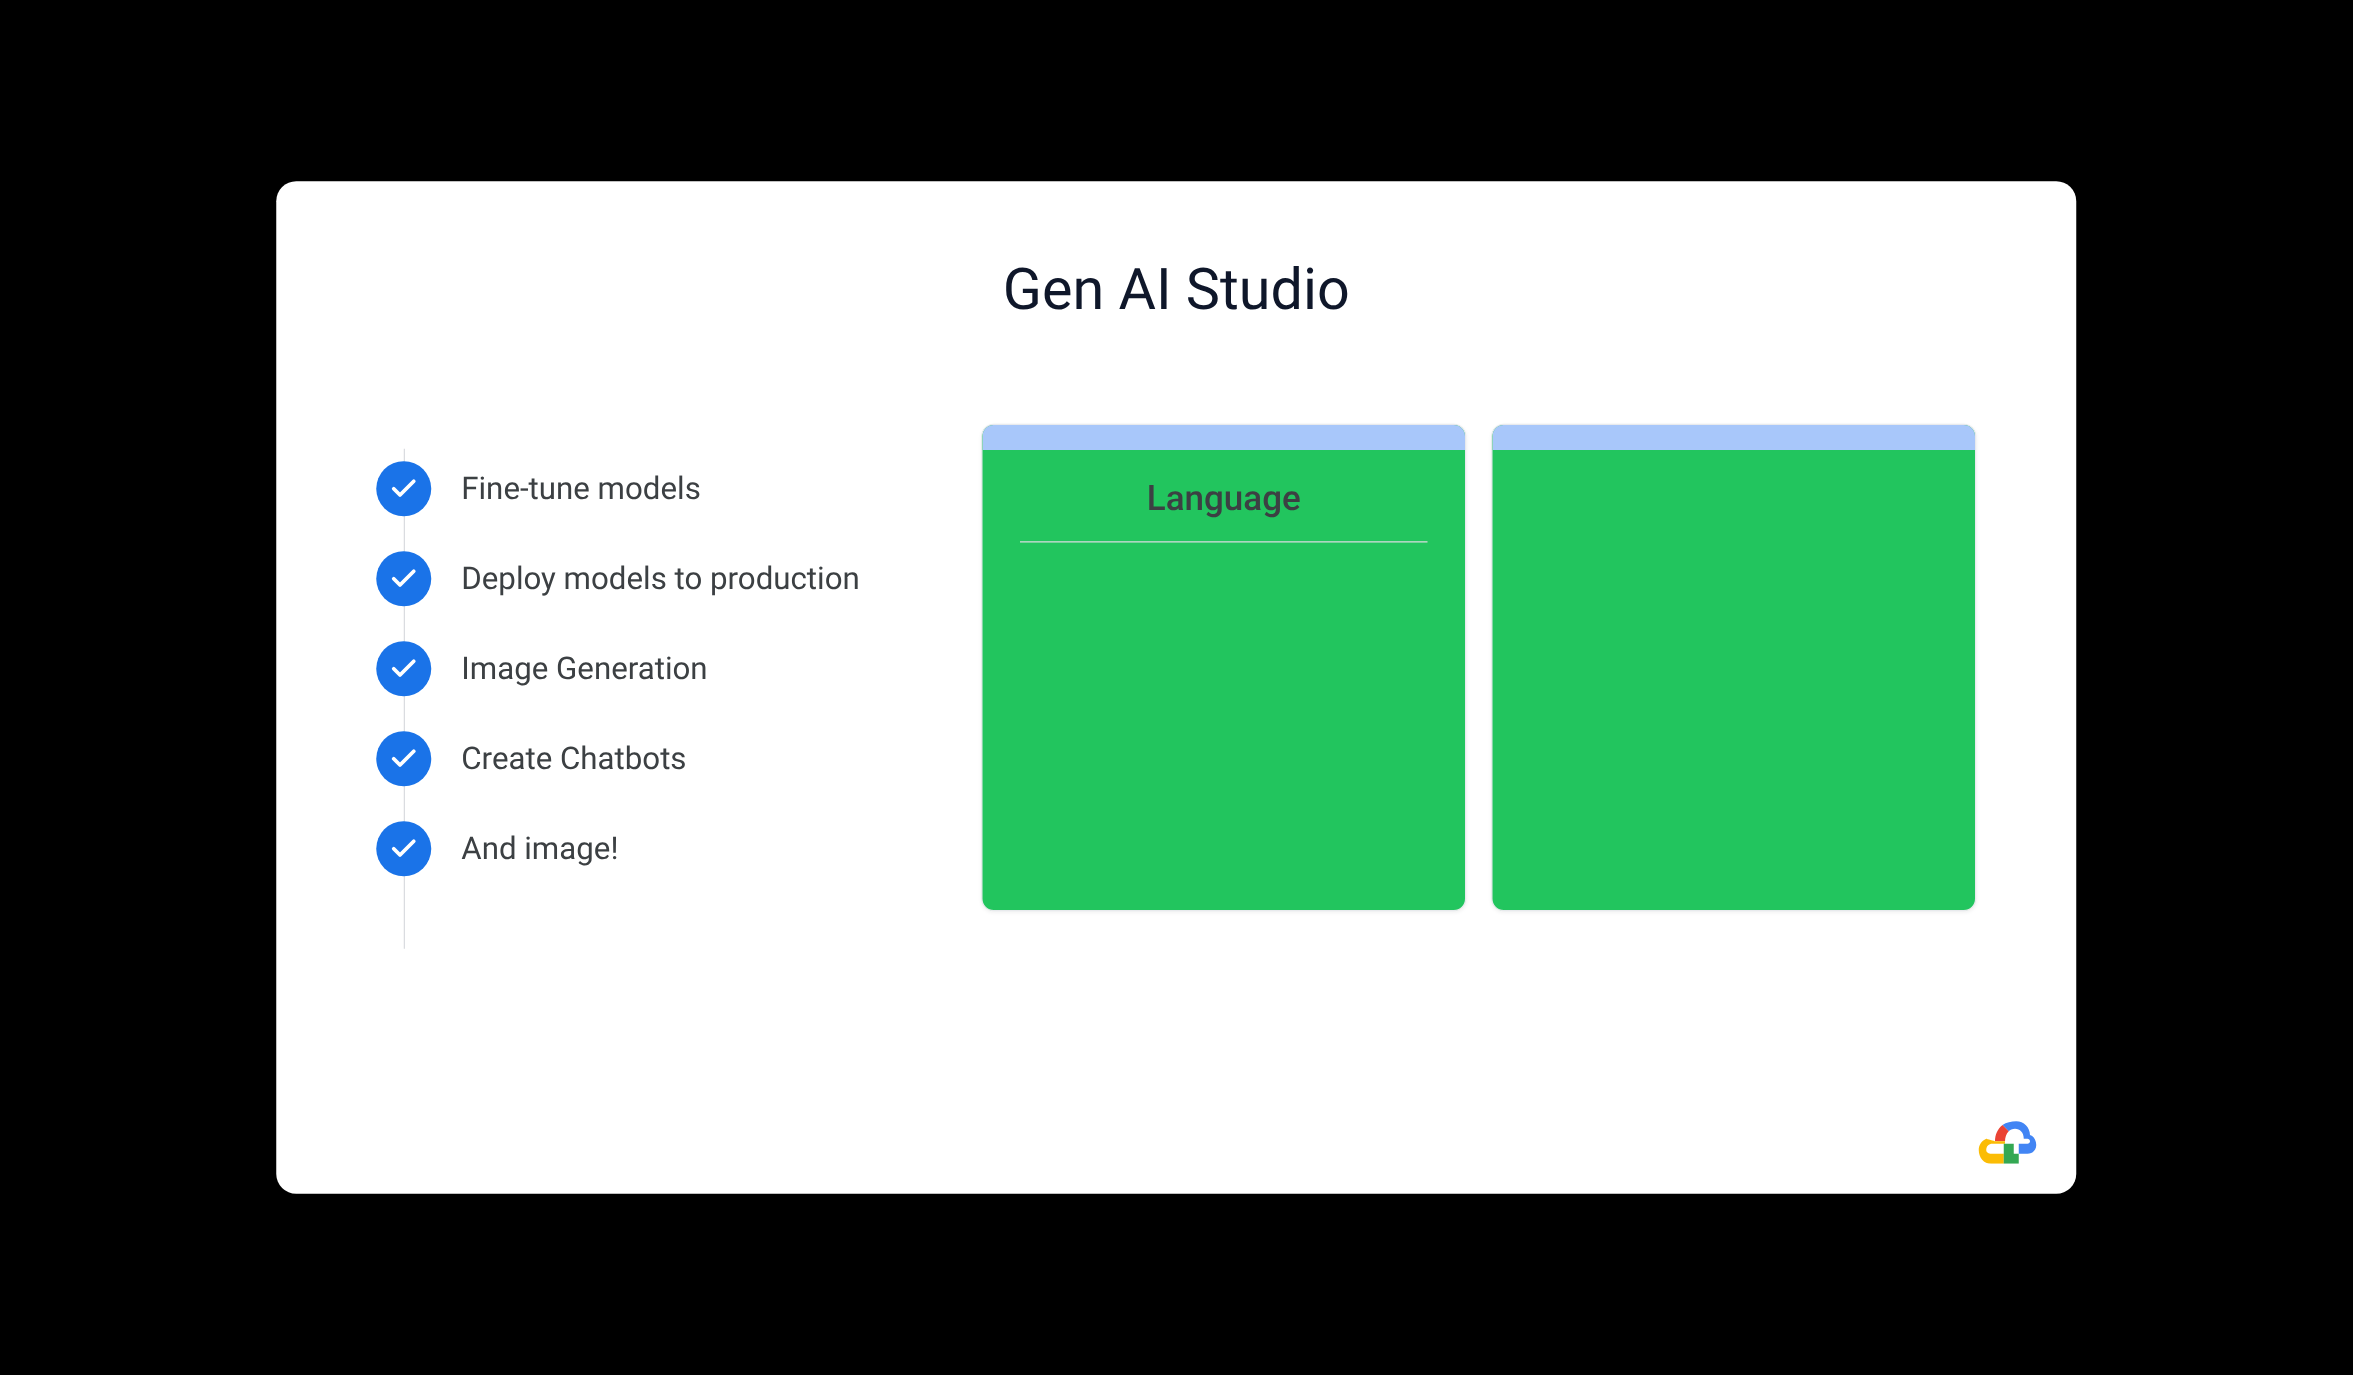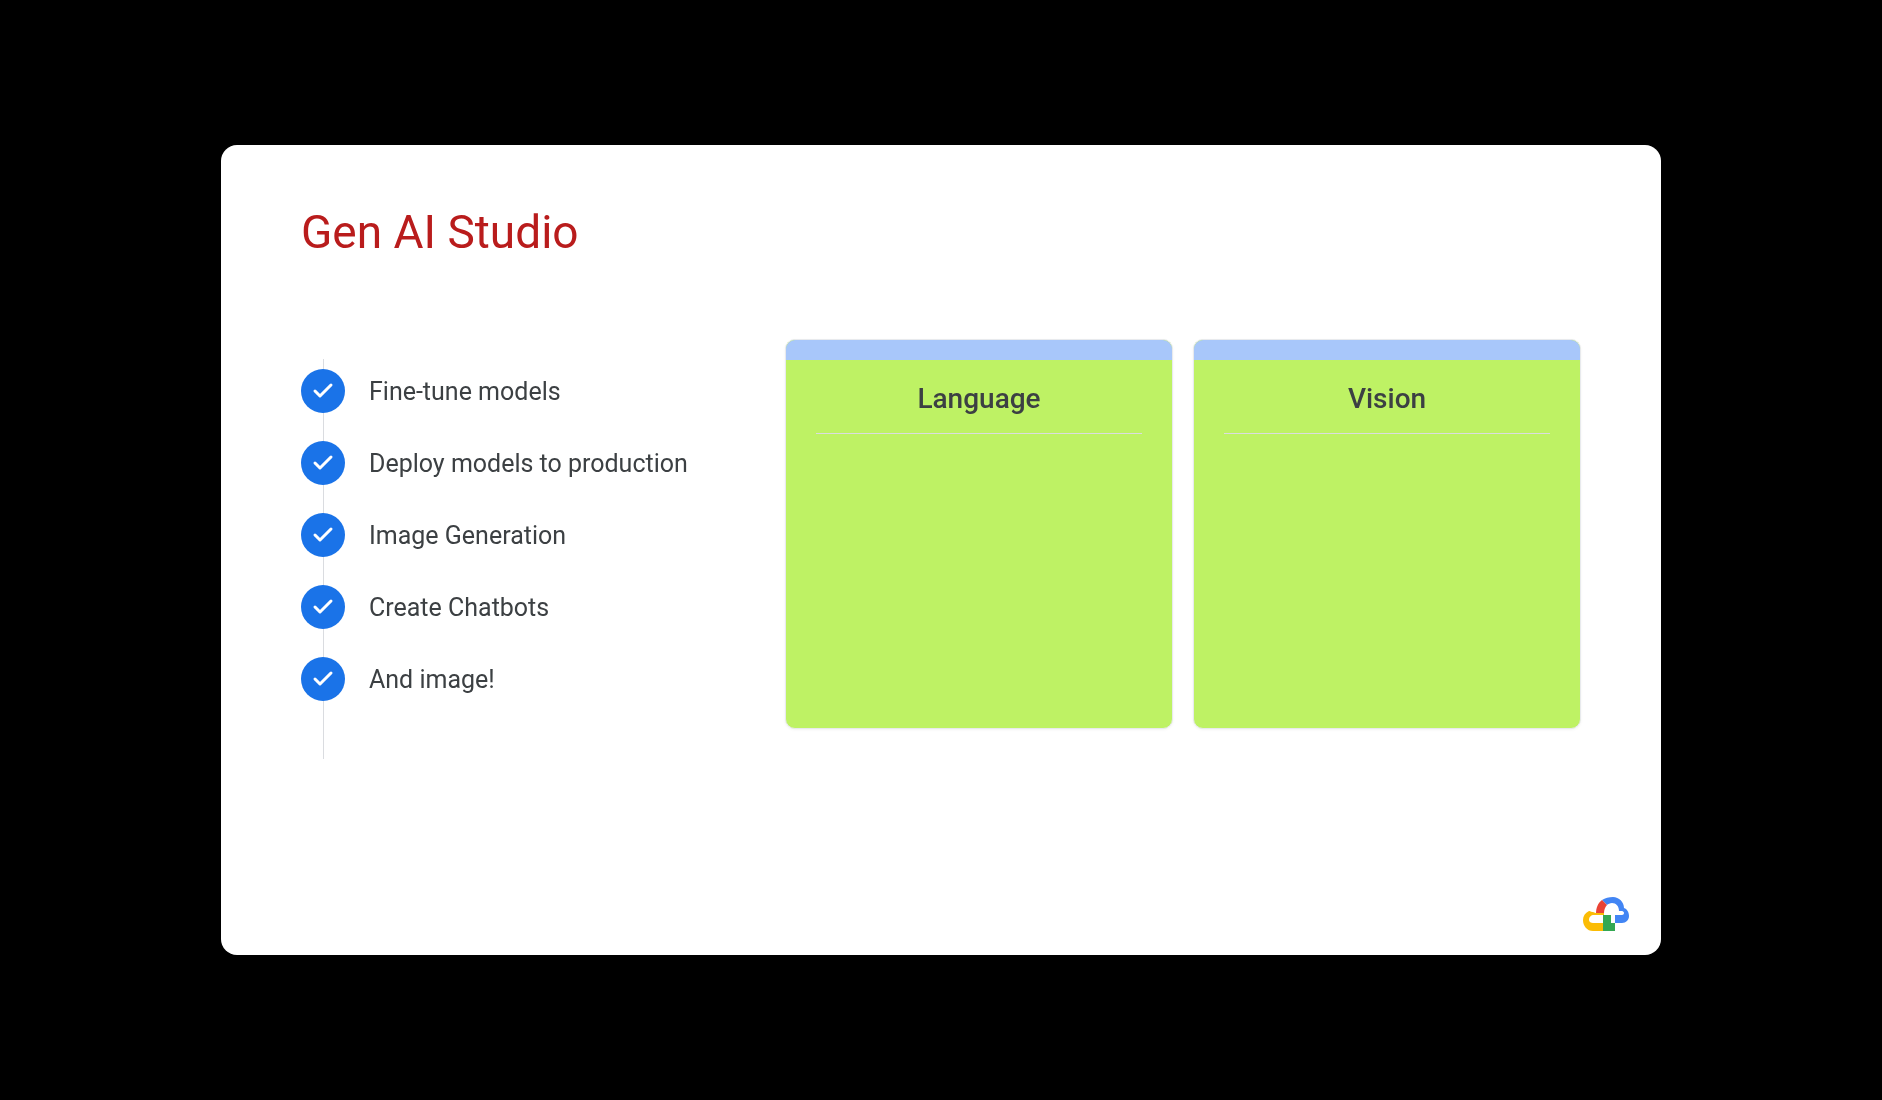--- a/index.html
+++ b/index.html
@@ -23,22 +23,23 @@
       border-radius: 16px;
       box-shadow: 0 10px 40px rgba(0,0,0,0.5);
       padding: 60px 80px 40px 80px;
       position: relative;
       display: flex;
       flex-direction: column;
     }
     .title {
       font-size: 46px;
       font-weight: 400;
-      color: #b91c1c;
+      color: #0f172a;
       margin-bottom: 100px;
+      text-align: center;
     }
     .content {
       display: flex;
       gap: 64px;
       justify-content: space-between;
     }
     .features {
       width: 420px;
       position: relative;
       padding-top: 10px;
@@ -81,21 +82,21 @@
       font-weight: 400;
     }
     .cards {
       display: flex;
       gap: 20px;
       flex: 1;
       margin-top: -20px;
     }
     .card {
       flex: 1;
-      background: #bef264;
+      background: #22c55e;
       border: 1px solid #e8eaed;
       border-radius: 10px;
       overflow: hidden;
       box-shadow: 0 1px 3px rgba(0,0,0,0.05);
     }
     .card-header-bar {
       height: 20px;
       background: #a8c7fa;
     }
     .card-body {
@@ -177,21 +178,20 @@
     <div class="cards">
       <div class="card">
         <div class="card-header-bar"></div>
         <div class="card-body">
           <div class="card-title">Language</div>
         </div>
       </div>
       <div class="card">
         <div class="card-header-bar"></div>
         <div class="card-body">
-          <div class="card-title">Vision</div>
         </div>
       </div>
     </div>
   </div>
 
   <div class="logo">
     <svg viewBox="0 0 50 42">
       <path d="M 32 8 C 38 8 43 13 43 19 C 46 20 48 23 48 27 C 48 31 45 34 41 34 L 34 34 L 34 26 L 41 26 C 42 26 43 25 43 24 C 43 23 42 22 41 22 L 38 22 C 38 17 35 14 31 14 C 29 14 27 15 26 16 L 21 11 C 24 9 28 8 32 8 Z" fill="#4285F4"></path>
       <path d="M 21 11 L 26 16 C 24 18 23 21 23 24 L 15 24 C 15 19 17 14 21 11 Z" fill="#EA4335"></path>
       <path d="M 15 24 L 23 24 C 23 24 23 26 23 26 L 13 26 C 10 26 8 28 8 31 C 8 33 10 34 12 34 L 22 34 L 22 42 L 12 42 C 6 42 2 37 2 31 C 2 27 4 24 8 22 C 8 22 15 24 15 24 Z" fill="#FBBC05"></path>

